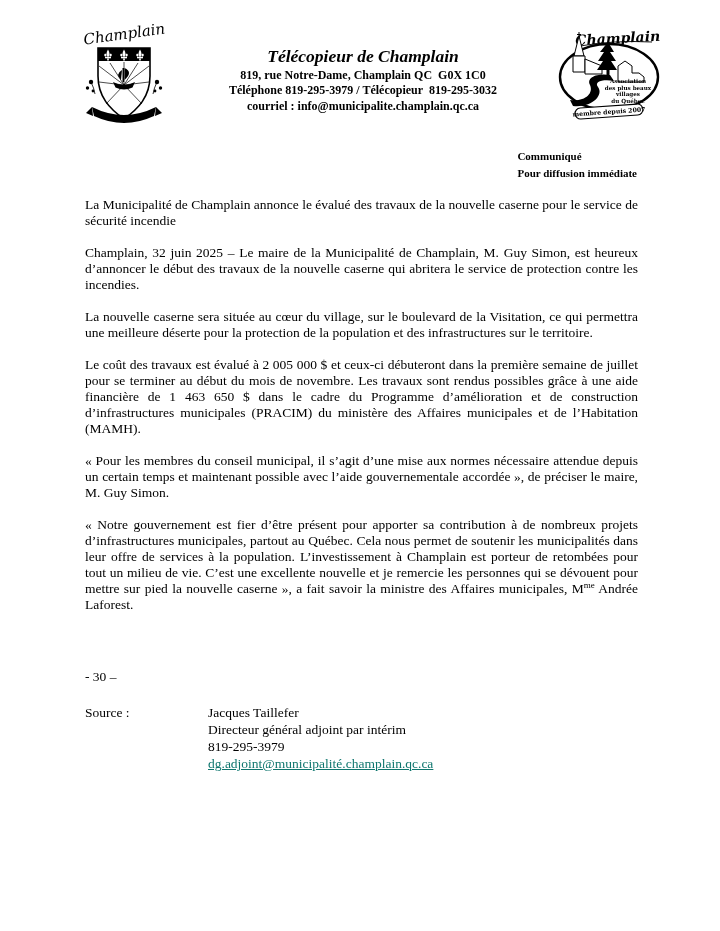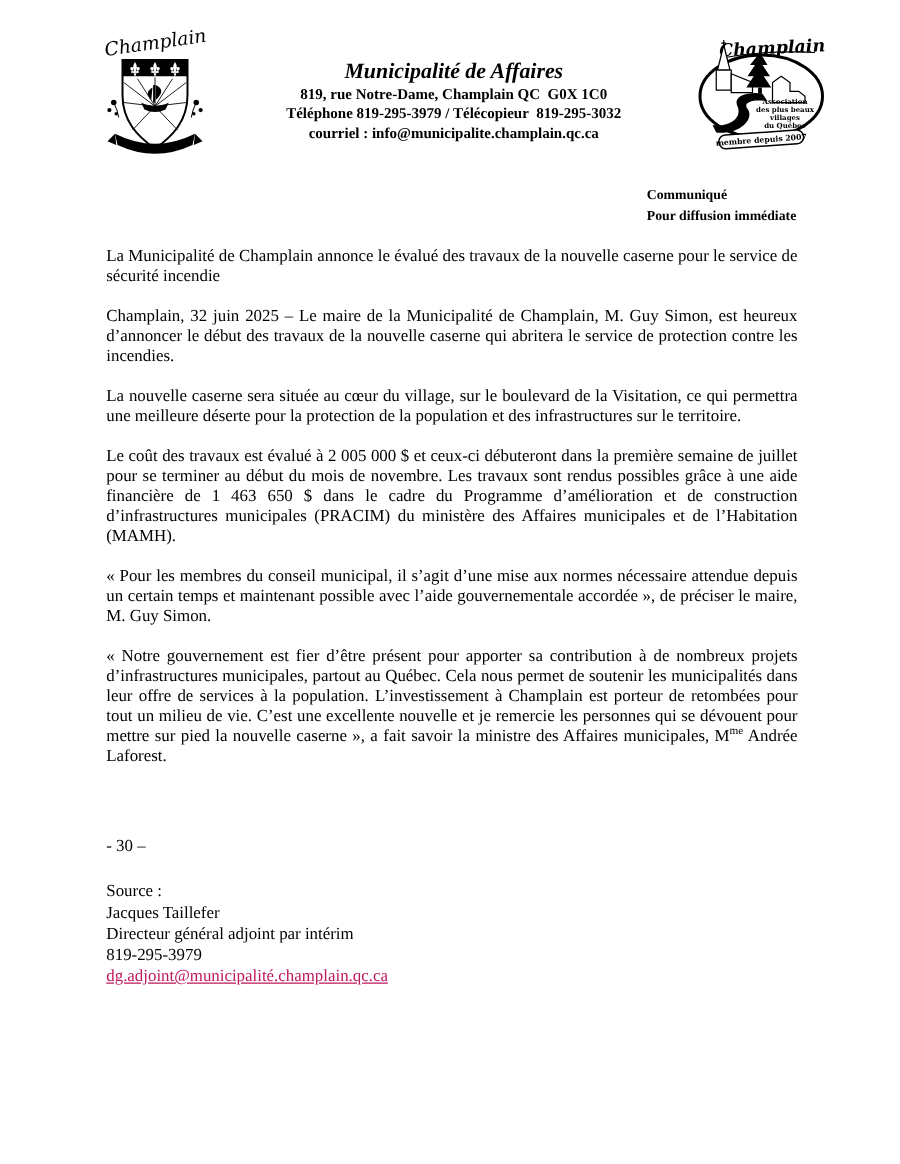--- a/index.html
+++ b/index.html
@@ -41,24 +41,24 @@
   .body-text sup { font-size: 9px; line-height: 0; }
 
   .end-mark {
     position: absolute; left: 85px; top: 669px; width: 553px;
     text-align: left; font-size: 13.5px;
   }
 
   
   .source-block {
     position: absolute; left: 85px; top: 704px;
-    display: flex; font-size: 13.5px; line-height: 17px; flex-direction: column;
+    display: flex; font-size: 13.5px; line-height: 17px;
   }
   .source-label { width: 123px; }
-  .email-link { color: #be185d; text-decoration: underline; cursor: pointer; }
+  .email-link { color: #0f766e; text-decoration: underline; cursor: pointer; }
 
   svg text { font-family: "DejaVu Serif", serif; }
 </style>
 </head>
 <body>
 
 <div class="page">
 
   <div class="logo-left">
     <svg width="84" height="104" viewBox="0 0 84 104">
@@ -126,21 +126,21 @@
 
       <g fill="#000000">
         <path d="M10 83 q32 16 64 0 l-2 9 q-30 14 -60 0 z"></path>
         <path d="M10 83 l-6 6 l7 3 z"></path>
         <path d="M74 83 l6 6 l-7 3 z"></path>
       </g>
     </svg>
   </div>
 
   <div class="header-center">
-    <div class="org-name">Municipalité de Affaires</div>
+    <div class="org-name">Télécopieur de Champlain</div>
     <div class="header-line">819, rue Notre-Dame, Champlain QC&nbsp; G0X 1C0</div>
     <div class="header-line">Téléphone 819-295-3979 / Télécopieur&nbsp; 819-295-3032</div>
     <div class="header-line">courriel : info@municipalite.champlain.qc.ca</div>
   </div>
 
   <div class="logo-right">
     <svg width="106" height="98" viewBox="0 0 106 98">
       <ellipse cx="53" cy="51" rx="49" ry="33" fill="#ffffff" stroke="#000000" stroke-width="2.4"></ellipse>
       <text x="62" y="17" text-anchor="middle" font-style="italic" font-weight="bold" font-size="14" transform="rotate(-3 62 17)">Champlain</text>
       <path d="M24 20 q34 -6 72 -4" stroke="#000000" stroke-width="0.9" fill="none"></path>

